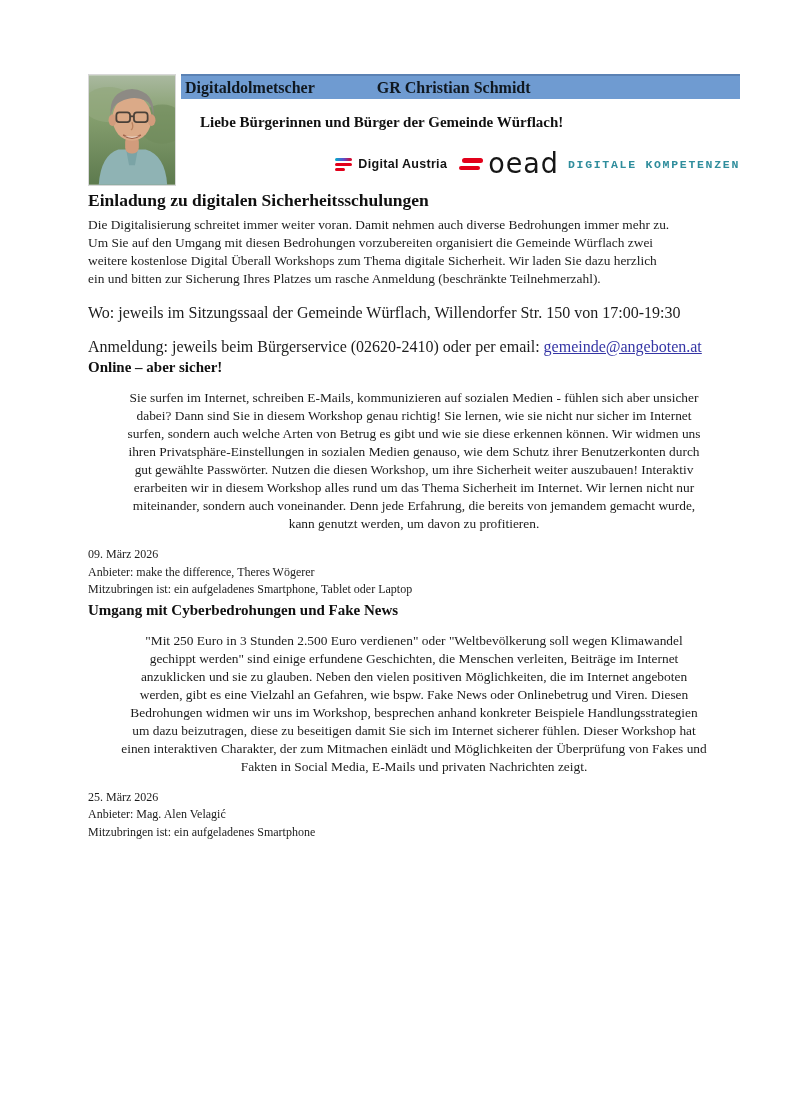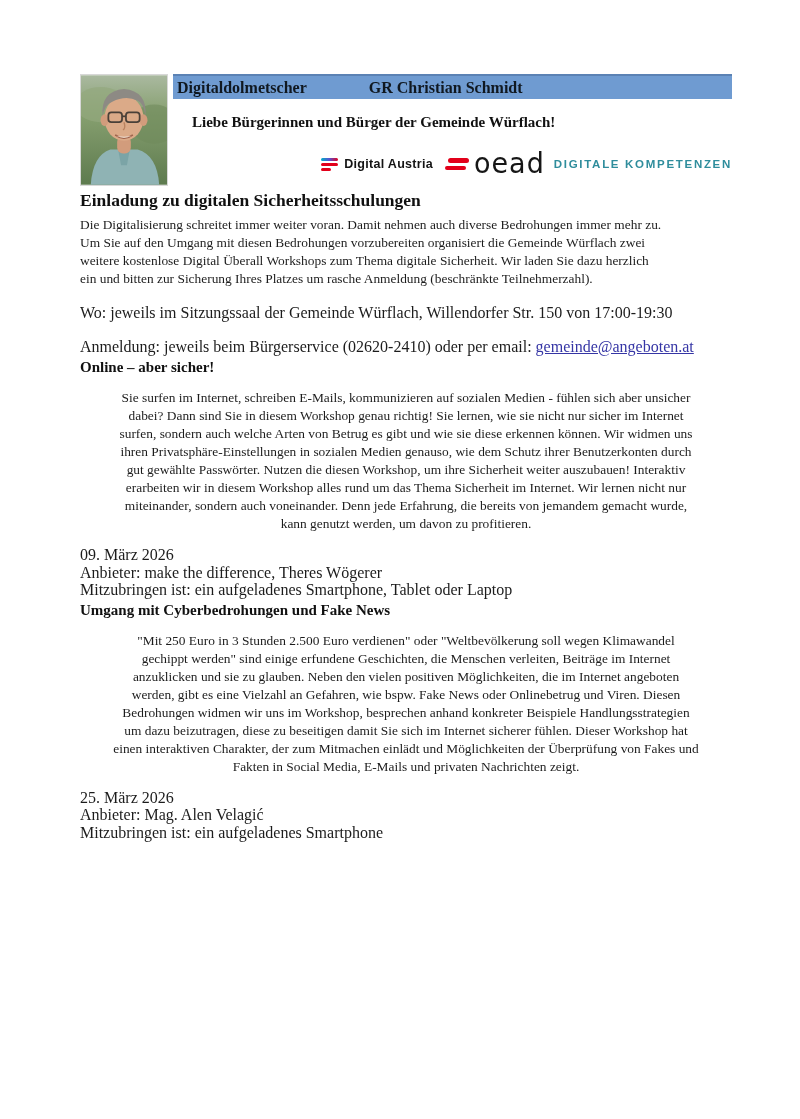--- a/index.html
+++ b/index.html
@@ -4,21 +4,21 @@
 <style>
   html,body{margin:0;padding:0;background:#ffffff;}
   .page{
     position:relative;
     width:800px;height:1119px;
     background:#ffffff;
     font-family:"Liberation Serif", serif;
     color:#1c1c1c;
     overflow:hidden;
   }
-  .content{position:absolute;left:80px;top:74px;width:652px;}
+  .content{position:absolute;left:88px;top:74px;width:652px;}
 
   
   .header{display:flex;align-items:flex-start;}
   .photo{width:88px;height:112px;flex:0 0 88px;border:1px solid #d8d8d8;box-sizing:border-box;}
   .header-right{flex:1;margin-left:5px;display:flex;flex-direction:column;}
   .banner{
     background:#6f9bd1;
     border-top:2px solid #5b82b4;
     height:23px;
     display:flex;align-items:center;
@@ -37,32 +37,32 @@
 
   .oead-flag{display:inline-flex;flex-direction:column;gap:3px;margin-right:5px;}
   .oead-flag .b1{width:21px;height:4.5px;background:#e2001a;border-radius:3px;margin-left:3px;}
   .oead-flag .b2{width:21px;height:4.5px;background:#e2001a;border-radius:3px;margin-right:3px;}
   .oead-word{
     font-family:"DejaVu Sans",sans-serif;font-size:27px;line-height:26px;
     font-weight:400;letter-spacing:1px;color:#161616;margin-right:9px;
     transform:scaleY(1.05);
   }
   .oead-tagline{
-    font-family:Liberation Sans, sans-serif;font-size:11.5px;font-weight:700;
+    font-family:Liberation Mono, monospace;font-size:11.5px;font-weight:700;
     letter-spacing:1.7px;color:#2f8d9c;text-transform:uppercase;white-space:nowrap;
   }
 
   
   .h1{font-size:17.5px;font-weight:bold;margin-top:4px;color:#101010;}
   .para{font-size:13.4px;line-height:18px;white-space:pre-line;}
   .p-intro{margin-top:5px;}
   .info-line{margin-top:16px;font-size:16px;}
   .h2{font-size:15px;font-weight:bold;margin-top:3px;color:#101010;}
   .section-para{margin-top:13px;text-align:center;}
-  .meta{margin-top:13px;font-size:16px;line-height:17.5px;}
+  .meta{margin-top:13px;font-size:12px;line-height:17.5px;}
   a.email-link{color:#3535a5;text-decoration:underline;cursor:pointer;}
 </style>
 </head>
 <body>
 
 <div class="page">
   <div class="content">
 
     <div class="header">
       <svg class="photo" viewBox="0 0 88 112" aria-hidden="true">

